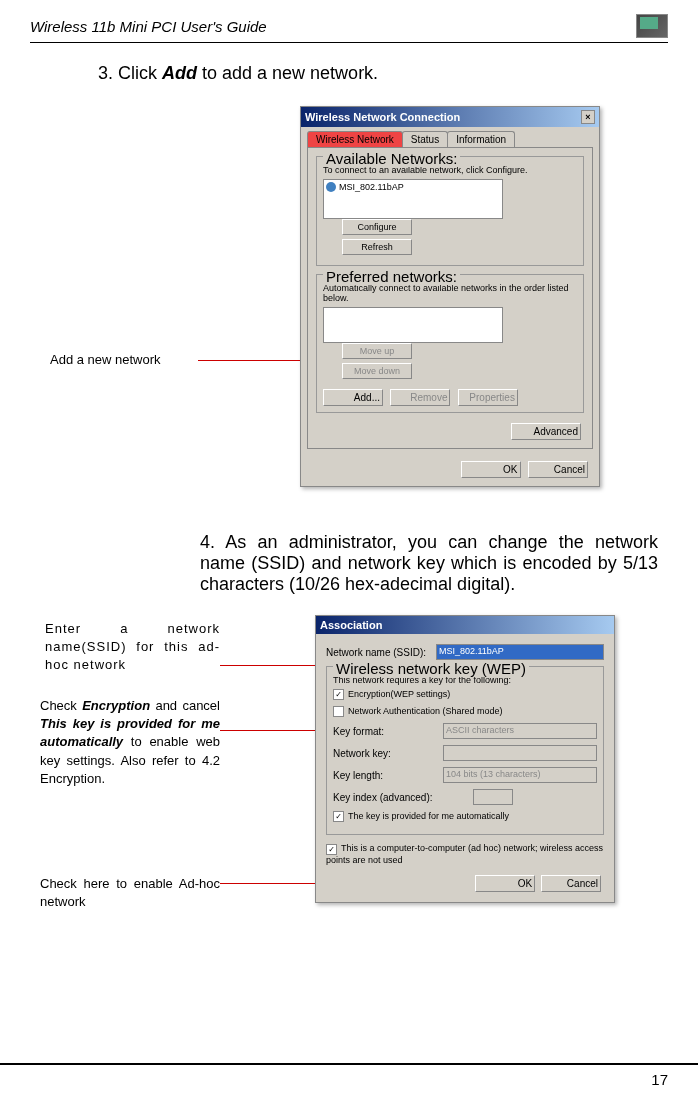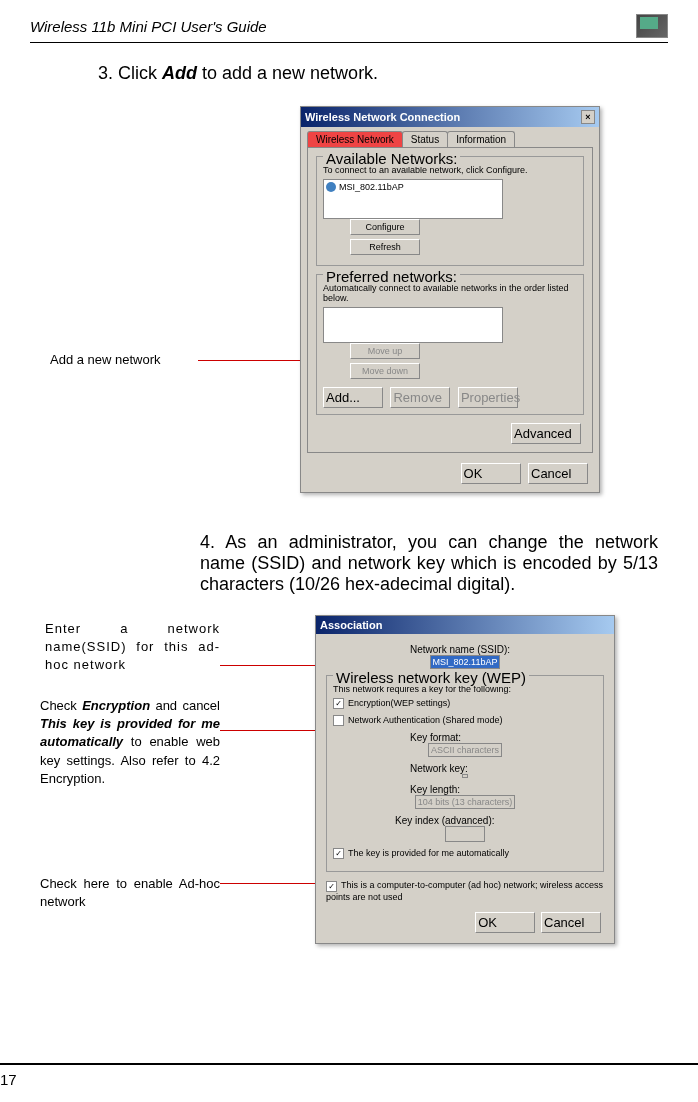--- a/index.html
+++ b/index.html
@@ -152,21 +152,21 @@
       display: inline-block;
       width: 10px;
       height: 10px;
       background: #4080c0;
       border-radius: 50%;
       margin-right: 3px;
     }
     .btn-col {
       display: inline-block;
       vertical-align: top;
-      margin-left: 12px;
+      margin-left: 4px;
       padding-left: 15px;
     }
     .win-btn {
       display: block;
       width: 70px;
       font-size: 9px;
       padding: 2px;
       margin-bottom: 4px;
       background: #d4d0c8;
       border: 1px solid #888;
@@ -179,27 +179,27 @@
       text-align: left;
       margin-top: 4px;
     }
     .btn-row-right {
       text-align: right;
       margin-top: 6px;
     }
     .inline-btn {
       display: inline-block;
       width: 60px;
-      font-size: 13px;
+      font-size: 10px;
       padding: 2px;
       background: #d4d0c8;
       border: 1px solid #888;
       border-top-color: #fff;
       border-left-color: #fff;
-      text-align: left;
+      text-align: right;
       margin-right: 3px;
     }
     .inline-btn.disabled { color: #888; }
     .dialog-btns {
       text-align: right;
       padding: 4px 8px 8px 8px;
     }
     
     
     .callout {
@@ -233,21 +233,20 @@
       box-shadow: 2px 2px 4px rgba(0,0,0,0.3);
     }
     .d2-body {
       padding: 10px;
       font-size: 10px;
     }
     .form-row {
       display: flex;
       align-items: center;
       margin-bottom: 6px;
-      flex-direction: column;
     }
     .lbl { width: 110px; font-size: 10px;}
     .txt-input {
       flex: 1;
       border: 1px solid #888;
       background: white;
       font-size: 9px;
       padding: 1px 2px;
       height: 16px;
     }
@@ -293,21 +292,21 @@
       text-align: justify;
     }
     
     .page-num {
       position: absolute;
       bottom: 14px;
       right: 30px;
       font-size: 15px;
       border-top: 2px solid #000;
       width: 100%;
-      text-align: left;
+      text-align: right;
       padding-top: 6px;
       left: 0;
       padding-right: 30px;
       box-sizing: border-box;
     }
   </style>
 </head>
 <body>
 
 <div class="header">

